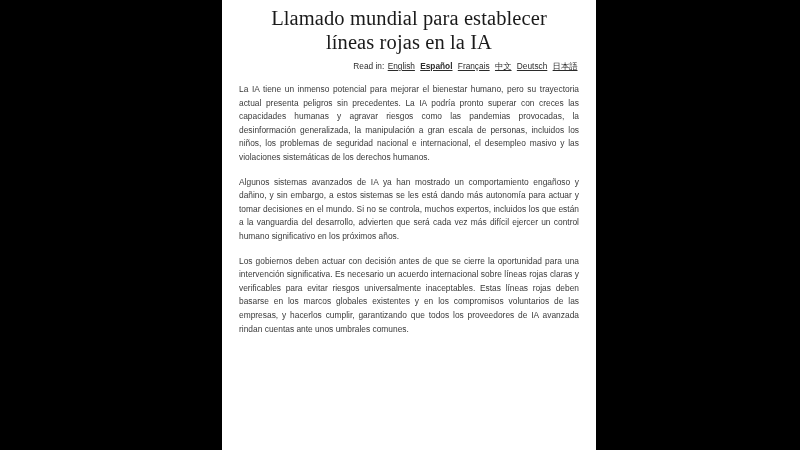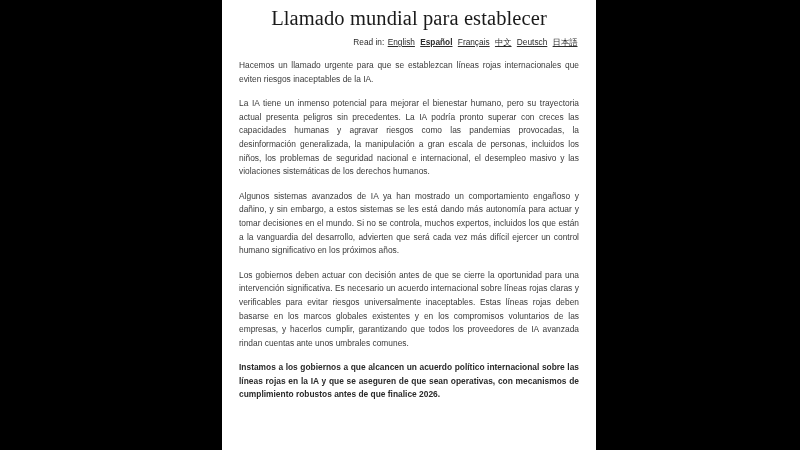--- a/index.html
+++ b/index.html
@@ -100,28 +100,27 @@
 
 <div class="stage">
 
   <div class="bar bar-left"></div>
   <div class="bar bar-right"></div>
 
   <div class="page">
 
     <h1 class="title">
       <span class="title-line">Llamado mundial para establecer</span>
+      <span class="title-line">líneas rojas en la IA</span>
     </h1>
 
     <div class="readin">
       <span class="label">Read in:</span><a href="#">English</a> <a href="#" class="active">Español</a> <a href="#">Français</a> <a href="#">中文</a> <a href="#">Deutsch</a> <a href="#">日本語</a>
     </div>
 
     <div class="body-copy">
-      <p class="para">Hacemos un llamado urgente para que se establezcan líneas rojas internacionales que eviten riesgos inaceptables de la IA.</p>
       <p class="para">La IA tiene un inmenso potencial para mejorar el bienestar humano, pero su trayectoria actual presenta peligros sin precedentes. La IA podría pronto superar con creces las capacidades humanas y agravar riesgos como las pandemias provocadas, la desinformación generalizada, la manipulación a gran escala de personas, incluidos los niños, los problemas de seguridad nacional e internacional, el desempleo masivo y las violaciones sistemáticas de los derechos humanos.</p>
       <p class="para">Algunos sistemas avanzados de IA ya han mostrado un comportamiento engañoso y dañino, y sin embargo, a estos sistemas se les está dando más autonomía para actuar y tomar decisiones en el mundo. Si no se controla, muchos expertos, incluidos los que están a la vanguardia del desarrollo, advierten que será cada vez más difícil ejercer un control humano significativo en los próximos años.</p>
       <p class="para">Los gobiernos deben actuar con decisión antes de que se cierre la oportunidad para una intervención significativa. Es necesario un acuerdo internacional sobre líneas rojas claras y verificables para evitar riesgos universalmente inaceptables. Estas líneas rojas deben basarse en los marcos globales existentes y en los compromisos voluntarios de las empresas, y hacerlos cumplir, garantizando que todos los proveedores de IA avanzada rindan cuentas ante unos umbrales comunes.</p>
-      <p class="para bold">Instamos a los gobiernos a que alcancen un acuerdo político internacional sobre las líneas rojas en la IA y que se aseguren de que sean operativas, con mecanismos de cumplimiento robustos antes de que finalice 2026.</p>
     </div>
 
   </div>
 </div>
 
 </body></html>

